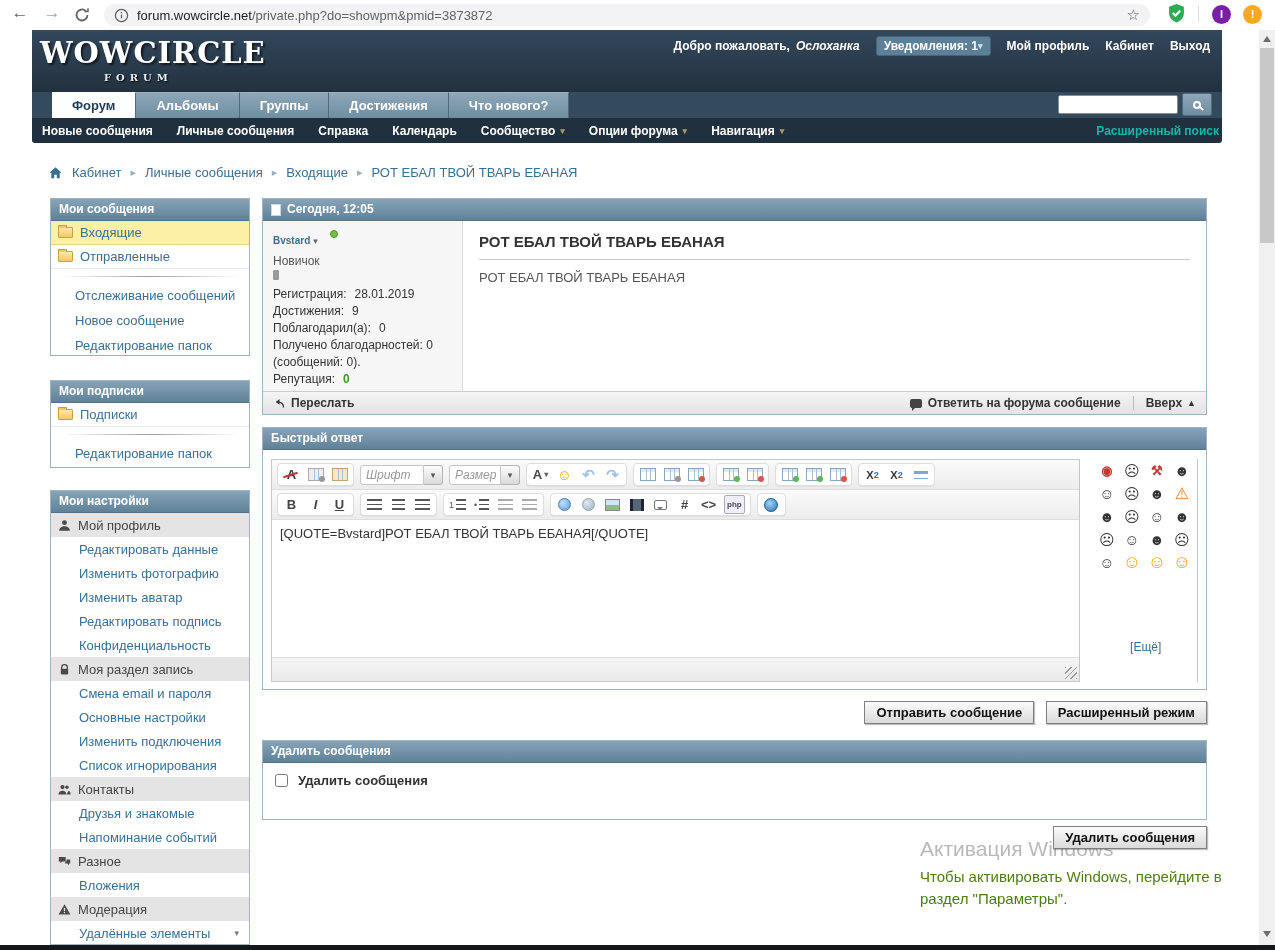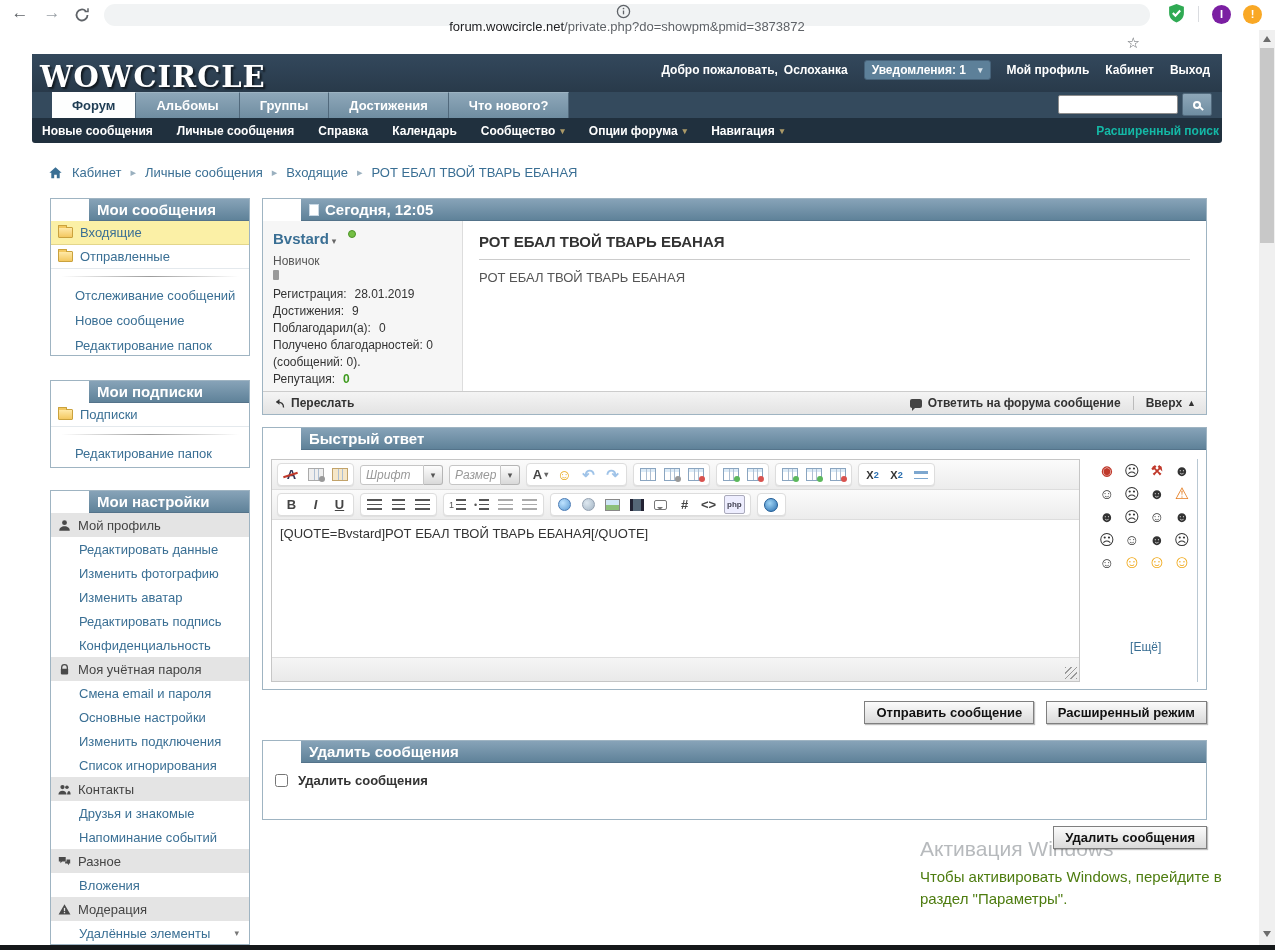--- a/index.html
+++ b/index.html
@@ -5,38 +5,38 @@
   * { box-sizing: border-box; }
   body { margin:0; background:#fff; font-family:"Liberation Sans", sans-serif; }
   .screen { position:relative; width:1275px; height:950px; background:#fff; overflow:hidden; }
 
   
   .browser { position:absolute; left:0; top:0; width:1275px; height:30px; background:#fff; }
   .bnav { position:absolute; top:3px; font-size:17px; color:#5f6368; width:24px; text-align:center; cursor:pointer; }
   .b-back { left:8px; }
   .b-fwd { left:40px; color:#9aa0a6; }
   .b-reload { left:74px; top:7px; width:16px; height:16px; }
-  .omnibox { position:absolute; left:104px; top:4px; width:1046px; height:22px; background:#f1f3f4; border-radius:11px; display:flex; align-items:center; padding:0 10px;flex-direction:column; }
+  .omnibox { position:absolute; left:104px; top:4px; width:1046px; height:22px; background:#f1f3f4; border-radius:11px; display:flex; align-items:center; padding:0 10px; }
   .omni-i { width:15px; height:15px; margin-right:8px; flex:none; }
   .url { font-size:13px; color:#202124; white-space:nowrap; }
   .url .path { color:#5f6368; }
   .omni-star { margin-left:auto; font-size:15px; color:#5f6368; cursor:pointer; }
   .ext { position:absolute; top:5px; width:19px; height:19px; border-radius:50%; color:#fff; font-size:11px; font-weight:bold; text-align:center; line-height:19px; cursor:pointer; }
   .ext-shield { position:absolute; left:1168px; top:4px; width:17px; height:19px; cursor:pointer; }
   .ext-sep { position:absolute; left:1198px; top:6px; width:1px; height:16px; background:#dadce0; }
   .ext-purple { left:1212px; background:#7b1fa2; }
   .ext-orange { left:1243px; background:#f9a825; }
 
   
-  .fheader { position:absolute; left:32px; top:30px; width:1190px; height:62px; background:linear-gradient(#33485c,#22313f);margin-top:24px; }
+  .fheader { position:absolute; left:32px; top:30px; width:1190px; height:62px; background:linear-gradient(#33485c,#22313f); }
   .logo { position:absolute; left:8px; top:6px; color:#fff; font-family:"DejaVu Serif", serif; font-weight:bold; font-size:29px; letter-spacing:1px; text-shadow:2px 2px 2px rgba(0,0,0,.6); }
   .logo-sub { position:absolute; left:72px; top:42px; color:#e8eef3; font-size:10px; font-weight:bold; letter-spacing:5px; font-family:"DejaVu Serif", serif; text-shadow:1px 1px 1px #000; }
   .welcome { position:absolute; right:12px; top:6px; display:flex; align-items:center; gap:16px; color:#fff; font-size:12px; font-weight:bold; }
   .welcome a, .wl { color:#fff; text-decoration:none; cursor:pointer; }
-  .notif { background:#5d8099; border:1px solid #47637a; border-radius:3px; padding:2px 7px; display:flex; gap:12px; align-items:center; }
+  .notif { background:#5d8099; border:1px solid #47637a; border-radius:3px; padding:2px 7px; display:flex; gap:0; align-items:center; }
   .notif .dd-arrow { font-size:9px; color:#d7e2ea; }
 
   
   .tabsrow { position:absolute; left:32px; top:92px; width:1190px; height:26px; background:#344a5d; display:flex; padding-left:20px; }
   .tab { height:26px; line-height:26px; padding:0 20px; font-size:13px; font-weight:bold; color:#fff;
          background:linear-gradient(#8ea7b9,#6f8da1); border-right:1px solid #51697c; border-top:1px solid #9db3c2; cursor:pointer; }
   .tab.active { background:#fdfefe; color:#1f3d54; border-top:1px solid #fff; }
   .searchbox { position:absolute; right:44px; top:3px; width:120px; height:19px; border:1px solid #8c8c8c; border-radius:2px; background:#fff; padding:0 4px; font-size:12px; }
   .searchbtn { position:absolute; right:10px; top:1px; width:30px; height:23px; background:linear-gradient(#8ea7b9,#6f8da1); border:1px solid #51697c; border-radius:2px; display:flex; align-items:center; justify-content:center; cursor:pointer; }
   .mag { width:8px; height:8px; border:2px solid #fff; border-radius:50%; position:relative; }
@@ -49,40 +49,40 @@
   .adv-search { position:absolute; right:3px; color:#14b8a6; font-size:12px; font-weight:bold; cursor:pointer; }
 
   
   .crumbs { position:absolute; left:48px; top:165px; display:flex; align-items:center; gap:9px; font-size:13px; color:#3a6f94; }
   .crumb { cursor:pointer; }
   .crumb-sep { color:#9ab0bf; font-size:11px; }
   .home-ic { width:15px; height:14px; }
 
   
   .panel { position:absolute; background:#fff; border:1px solid #9fb4c2; }
-  .panel-h { height:22px; background:linear-gradient(#87a3b8,#5f8299); border-bottom:1px solid #54738a; color:#fff; font-size:15px; font-weight:bold; line-height:21px; padding-left:8px; display:flex; align-items:center; gap:6px;margin-left:38px; }
+  .panel-h { height:22px; background:linear-gradient(#87a3b8,#5f8299); border-bottom:1px solid #54738a; color:#fff; font-size:12px; font-weight:bold; line-height:21px; padding-left:8px; display:flex; align-items:center; gap:6px; }
 
   
   .folder-row { height:24px; display:flex; align-items:center; gap:7px; padding-left:7px; color:#3a6f94; font-size:13px; cursor:pointer; border-bottom:1px solid #e4e9ed; }
   .folder-row.active { background:#fbf0a6; border-bottom:1px solid #e3d68b; }
   .folder { width:15px; height:11px; background:linear-gradient(#ffe9a8,#f3c860); border:1px solid #caa23d; border-radius:1px; position:relative; flex:none; }
   .folder::before { content:""; position:absolute; top:-3px; left:-1px; width:7px; height:2px; background:#f3c860; border:1px solid #caa23d; border-bottom:none; border-radius:1px 1px 0 0; }
   .side-divider { height:1px; background:linear-gradient(90deg,#fff,#9c9c9c,#fff); margin:7px 10px 6px; }
   .side-link { height:25px; line-height:25px; padding-left:24px; color:#3a6f94; font-size:13px; cursor:pointer; }
 
   .set-row { height:24px; display:flex; align-items:center; font-size:13px; color:#3a6f94; padding-left:28px; cursor:pointer; }
   .set-row.section { background:#e4e4e4; color:#444; padding-left:7px; gap:7px; font-weight:normal; }
   .set-ic { width:13px; height:13px; color:#4a4a4a; flex:none; }
   .set-dd { margin-left:auto; margin-right:10px; color:#777; font-size:9px; }
 
   
   .doc-ic { width:10px; height:12px; background:#fff; border:1px solid #c9d8e4; flex:none; }
   .msg-body { display:flex; height:170px; }
   .msg-left { width:200px; background:#f6f6f6; border-right:1px solid #ddd; padding:9px 10px; flex:none; }
-  .author { font-size:15px; font-weight:bold; color:#3a6f94; cursor:pointer;text-align:center; }
+  .author { font-size:10px; font-weight:bold; color:#3a6f94; cursor:pointer;text-align:center; }
   .author-dd { font-size:9px; color:#666; margin-left:3px; }
   .online-dot { display:inline-block; width:8px; height:8px; border-radius:50%; background:#74bf44; border:1px solid #4d9427; margin-left:12px; vertical-align:6px; }
   .rank { font-size:12px; color:#555; margin-top:6px; }
   .rep-pip { width:6px; height:10px; background:#9a9a9a; border-radius:1px; margin:2px 0 6px; }
   .uinfo { font-size:12px; color:#333; line-height:17px; }
   .uinfo .lbl { margin-right:8px; }
   .rep-green { color:#3f9b1f; font-weight:bold; }
   .msg-right { flex:1; padding:12px 16px 0; }
   .msg-title { font-size:15px; font-weight:bold; color:#333; }
   .msg-hr { border:none; border-top:1px solid #ccc; margin:9px 0 10px; }
@@ -199,21 +199,21 @@
     <div class="ext-sep"></div>
     <div class="ext ext-purple">I</div>
     <div class="ext ext-orange">!</div>
   </div>
 
   <div class="fheader">
     <div class="logo">WOWCIRCLE</div>
     <div class="logo-sub">FORUM</div>
     <div class="welcome">
       <span class="wl">Добро пожаловать,</span>
-      <span class="wl" style="margin-left:-10px;">Ослоханка</span>
+      <span class="wl" style="margin-left:-10px;font-style:italic;">Ослоханка</span>
       <span class="notif">
           <span>Уведомления: 1</span>
           <span class="dd-arrow">▾</span>
         </span>
       <span class="wl">Мой профиль</span>
       <span class="wl">Кабинет</span>
       <span class="wl">Выход</span>
     </div>
   </div>
 
@@ -300,21 +300,21 @@
     <div class="set-row">Редактировать данные</div>
     <div class="set-row">Изменить фотографию</div>
     <div class="set-row">Изменить аватар</div>
     <div class="set-row">Редактировать подпись</div>
     <div class="set-row">Конфиденциальность</div>
     <div class="set-row section">
       <svg class="set-ic" viewBox="0 0 16 16" fill="currentColor">
           <path d="M4.5 7.5V5.5a3.5 3.5 0 0 1 7 0v2" fill="none" stroke="currentColor" stroke-width="1.6"></path>
           <rect x="3.5" y="7" width="9" height="7" rx="1"></rect>
         </svg>
-      <span>Моя учётная пароля</span>
+      <span>Моя раздел запись</span>
     </div>
     <div class="set-row">Смена email и пароля</div>
     <div class="set-row">Основные настройки</div>
     <div class="set-row">Изменить подключения</div>
     <div class="set-row">Список игнорирования</div>
     <div class="set-row section">
       <svg class="set-ic" viewBox="0 0 16 16" fill="currentColor">
           <circle cx="5.5" cy="5" r="2.6"></circle>
           <circle cx="11" cy="5.2" r="2.2"></circle>
           <path d="M.5 14c0-3 2.2-4.6 5-4.6s5 1.6 5 4.6z"></path>

